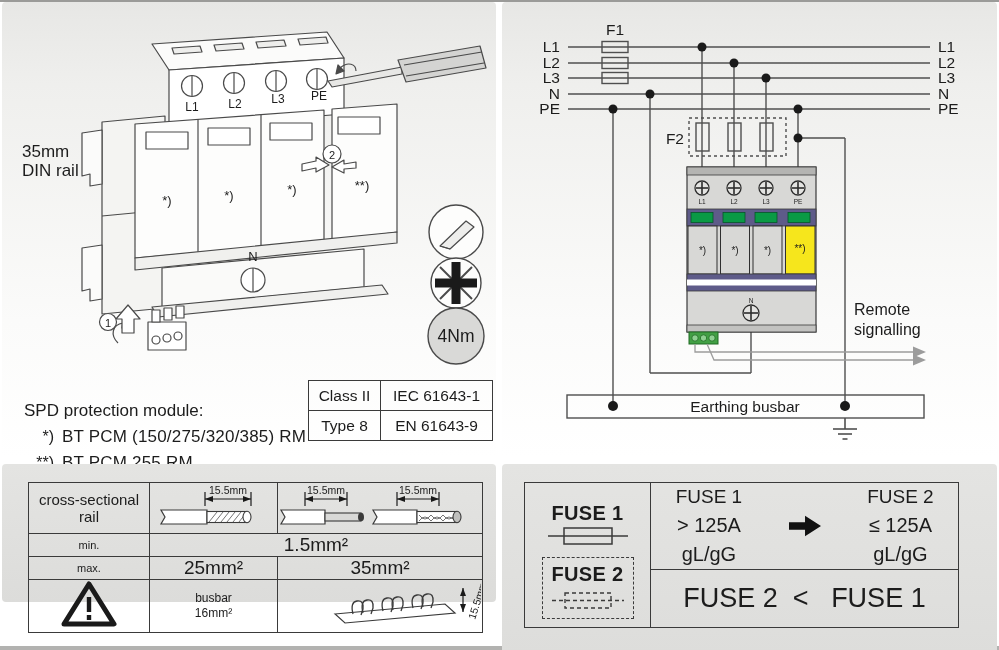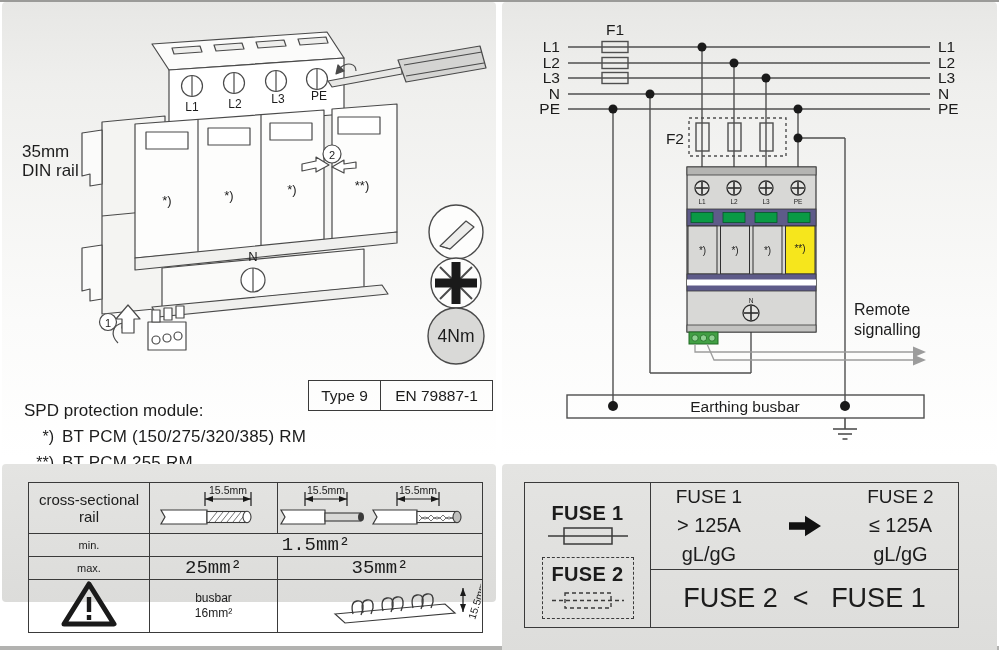--- a/index.html
+++ b/index.html
@@ -33,21 +33,21 @@
     height:30px; padding:0 6px;
   }
   table.std td.c1 { width:72px; }
   table.std td.c2 { width:112px; }
 
   
   table.wires { position:absolute; left:26px; top:18px; border-collapse:collapse; table-layout:fixed; }
   table.wires td { border:1.5px solid #3a3a3a; text-align:center; vertical-align:middle; padding:0; }
   table.wires .hdr { font-size:15px; line-height:1.15; }
   table.wires .lbl { font-size:11px; }
-  table.wires .val { font-size:19px;font-family:Liberation Mono, monospace; }
+  table.wires .val { font-size:19px; }
   table.wires .busbar-txt { font-size:12px; line-height:1.25; }
 
   
   table.fuses { position:absolute; left:22px; top:18px; border-collapse:collapse; table-layout:fixed; }
   table.fuses td { border:1.5px solid #3a3a3a; vertical-align:middle; padding:0; }
   .fuse-left { display:flex; flex-direction:column; align-items:center; padding-top:10px; }
   .fuse-title { font-size:20px; font-weight:bold; letter-spacing:0.3px; }
   .dashbox { border:1.6px dashed #3a3a3a; padding:5px 9px 7px 9px; margin-top:10px;
              display:flex; flex-direction:column; align-items:center; }
   .cond-row { display:flex; justify-content:center; align-items:center; gap:22px; }
@@ -178,23 +178,27 @@
       <span class="bold">BT PCM (150/275/320/385) RM</span>
     </div>
     <div class="row">
       <span class="pre">**)</span>
       <span class="bold">BT PCM 255 RM</span>
     </div>
   </div>
 
   <table class="std">
     <tbody>
+        <tr>
+      <td class="c1">Class II</td>
+      <td class="c2">IEC 61643-1</td>
+    </tr>
     <tr>
-      <td class="c1">Type 9</td>
-      <td class="c2">EN 79887-1</td>
+      <td class="c1">Type 8</td>
+      <td class="c2">EN 61643-9</td>
     </tr>
   </tbody>
     </table>
 </div>
 
 <div class="panel top" id="panel-schematic">
   <svg viewBox="0 0 495 456" width="495" height="456">
     <g stroke="#4f4f4f" stroke-width="1.4" fill="none">
 
       <g>

